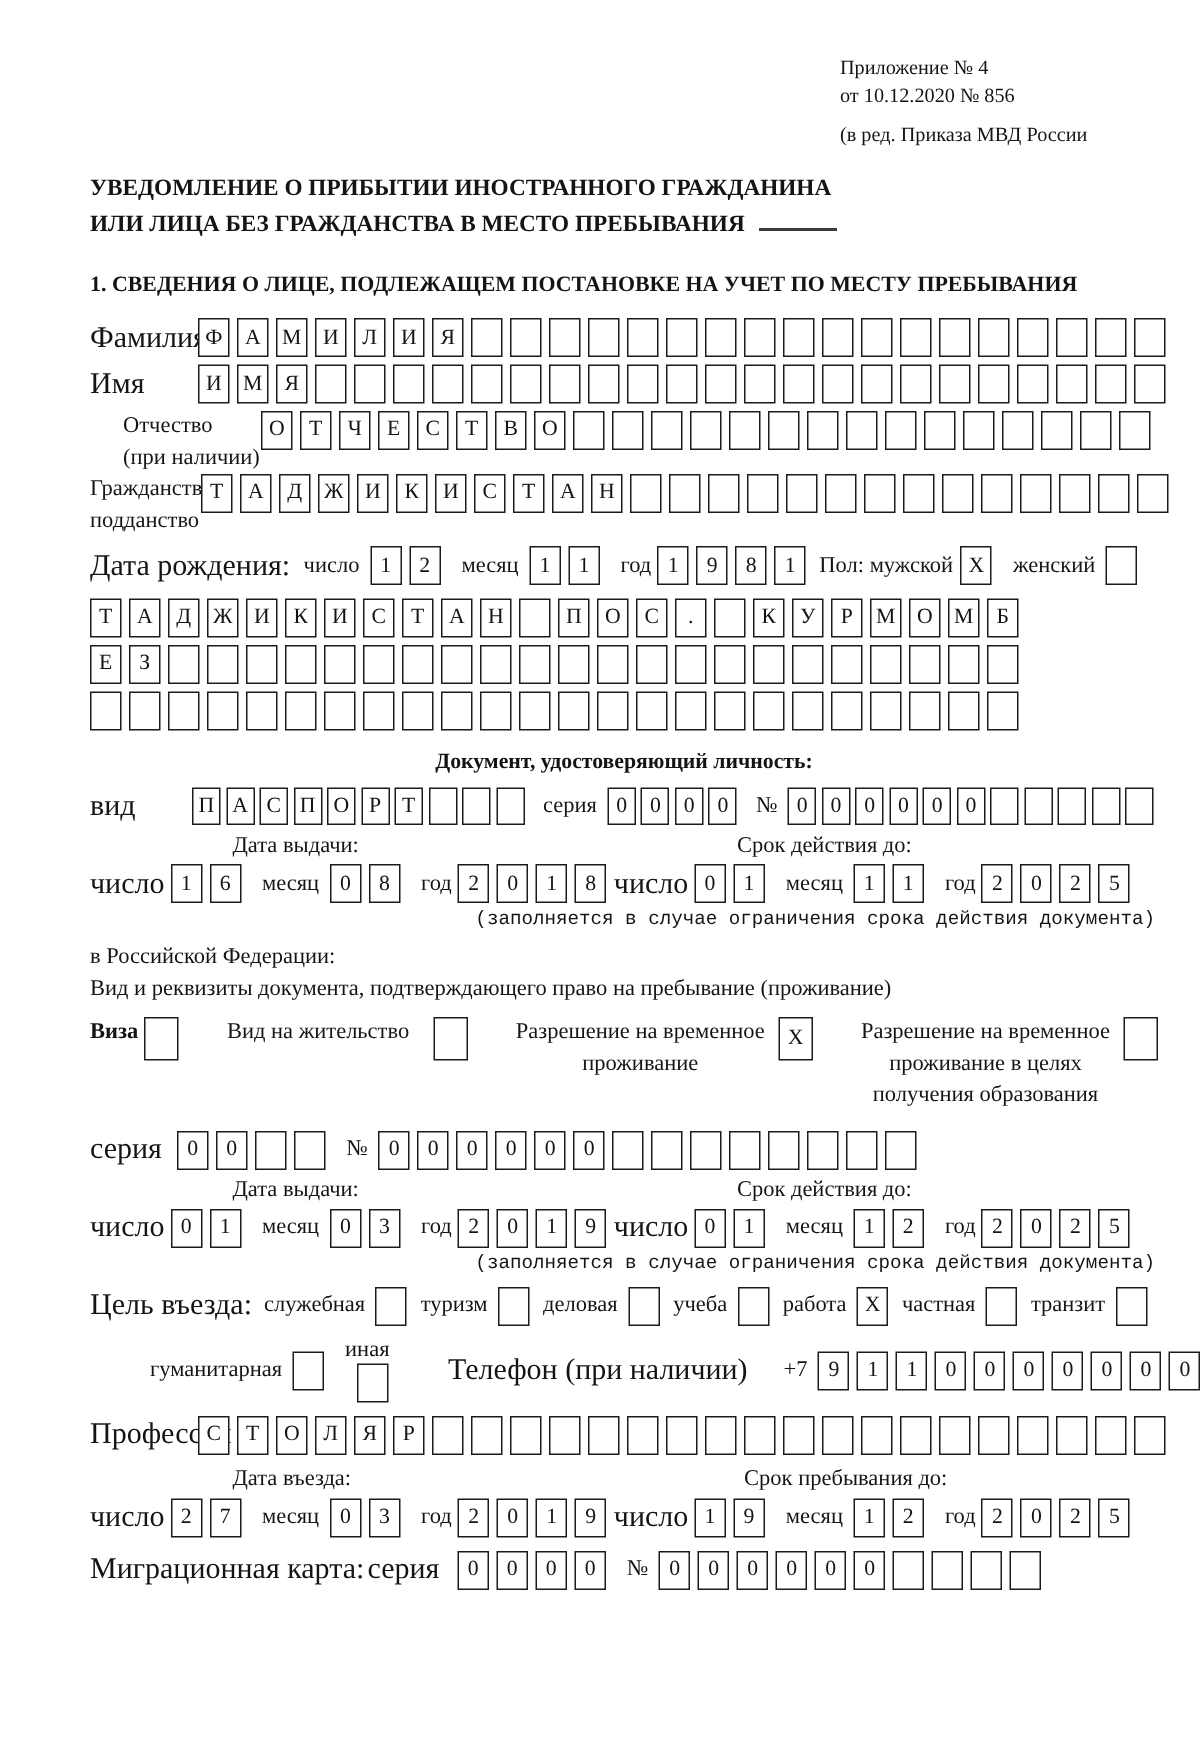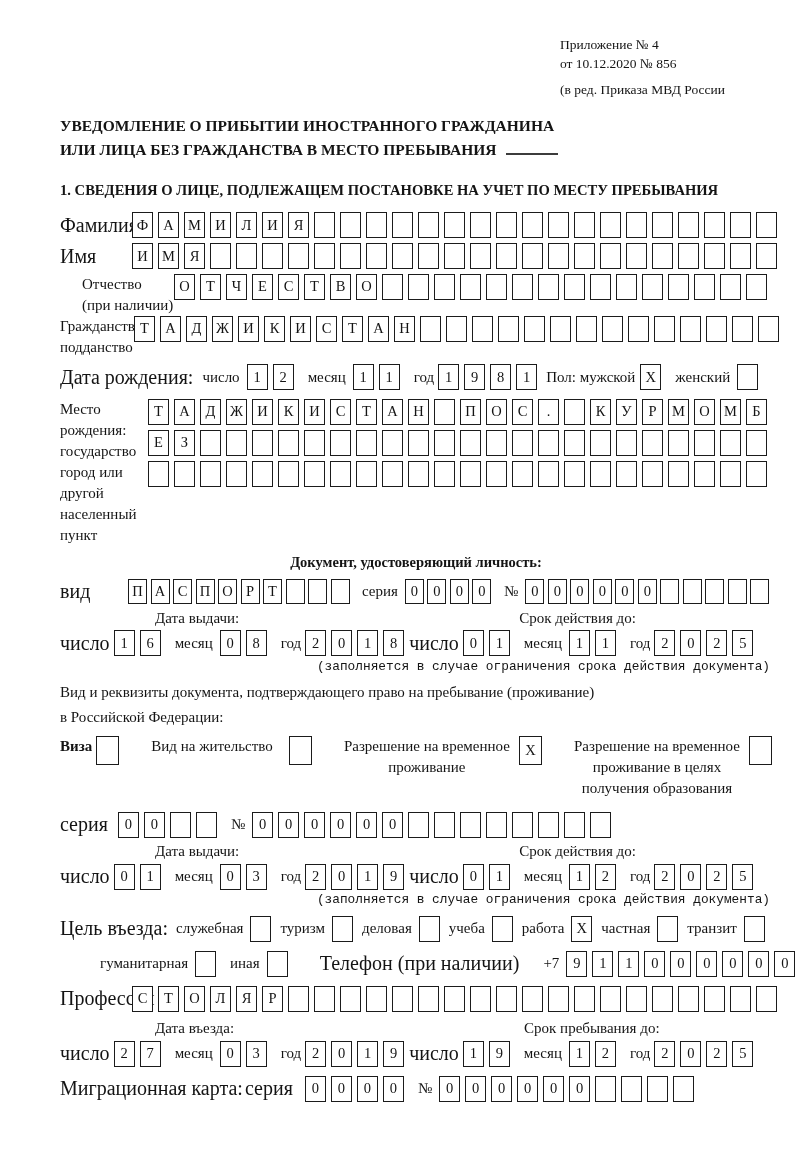--- a/index.html
+++ b/index.html
@@ -27,21 +27,21 @@
 
   .frow { display:flex; align-items:center; margin-bottom:4px; }
   .frow-top { display:flex; align-items:flex-start; margin-bottom:4px; }
   .lab { font-size:20px; flex:0 0 auto; line-height:1.35; }
   .w72 { width:72px; } .w92 { width:92px; } .w74 { width:74px; }
   .stack span { display:block; font-size:15px; line-height:21px; }
   .mlab { margin:0 7px 0 9px; font-size:15px; flex:0 0 auto; }
 
   .doc-h { text-align:center; font-weight:bold; font-size:14.5px; margin:8px 0 7px 0; }
 
-  .dhead { display:flex; font-size:15px; margin:5px 0 3px 0;gap:28px; }
+  .dhead { display:flex; font-size:15px; margin:5px 0 3px 0; }
   .dhead .h1 { margin-left:95px; }
   .dhead .h2 { margin-left:252px; }
   .daterow { display:flex; align-items:center; margin-bottom:2px; }
   .dgroup { display:flex; align-items:center; }
   .dgroup-r { margin-left:auto; margin-right:20px; }
   .note { font-size:12.8px; text-align:right; margin:2px 2px 8px 0;font-family:Liberation Mono, monospace; }
 
   .intro { font-size:15px; line-height:1.45; }
   .optrow { display:flex; align-items:flex-start; justify-content:space-between; margin:7px 0 12px 0; }
   .opt { display:flex; align-items:flex-start; }
@@ -218,26 +218,20 @@
         <div class="cell">8</div>
         <div class="cell">1</div>
       </div>
     <div class="mlab" style="margin-left:4px;margin-right:5px;">Пол: мужской</div>
     <div class="cell">X</div>
     <div class="mlab">женский</div>
     <div class="cell"></div>
   </div>
 
   <div class="frow-top" style="margin-bottom:0;">
-    <div class="stack w92">
-      <span>Место рождения:</span>
-      <span>государство</span>
-      <span>город или другой</span>
-      <span>населенный пункт</span>
-    </div>
     <div class="rows-col">
       <div class="cells">
           <div class="cell">Т</div>
           <div class="cell">А</div>
           <div class="cell">Д</div>
           <div class="cell">Ж</div>
           <div class="cell">И</div>
           <div class="cell">К</div>
           <div class="cell">И</div>
           <div class="cell">С</div>
@@ -392,22 +386,22 @@
           <div class="cell">2</div>
           <div class="cell">0</div>
           <div class="cell">2</div>
           <div class="cell">5</div>
         </div>
     </div>
   </div>
   <div class="note">(заполняется в случае ограничения срока действия документа)</div>
 
   <div class="intro">
+    <div style="margin-top:4px;">в Российской Федерации:</div>
     <div>Вид и реквизиты документа, подтверждающего право на пребывание (проживание)</div>
-    <div style="margin-top:4px;">в Российской Федерации:</div>
   </div>
 
   <div class="optrow">
     <div class="opt">
       <span class="optlab" style="margin-right:4px;font-weight:bold;">Виза</span>
       <div class="cell chk"></div>
     </div>
     <div class="opt">
       <span class="optlab" style="margin-right:16px;">Вид на жительство</span>
       <div class="cell chk"></div>
@@ -532,21 +526,21 @@
       <span class="plab">транзит</span>
       <div class="cell"></div>
     </div>
   </div>
 
   <div class="frow" style="margin-bottom:8px;">
     <div class="pair" style="margin-left:40px;margin-right:14px;">
       <span class="plab">гуманитарная</span>
       <div class="cell"></div>
     </div>
-    <div class="pair" style="margin-right:14px;">
+    <div class="pair" style="margin-right:14px;flex-direction:column;">
       <span class="plab">иная</span>
       <div class="cell"></div>
     </div>
     <div class="lab" style="margin-left:18px;">Телефон (при наличии)</div>
     <div class="mlab" style="margin-left:24px;">+7</div>
     <div class="cells">
         <div class="cell">9</div>
         <div class="cell">1</div>
         <div class="cell">1</div>
         <div class="cell">0</div>

